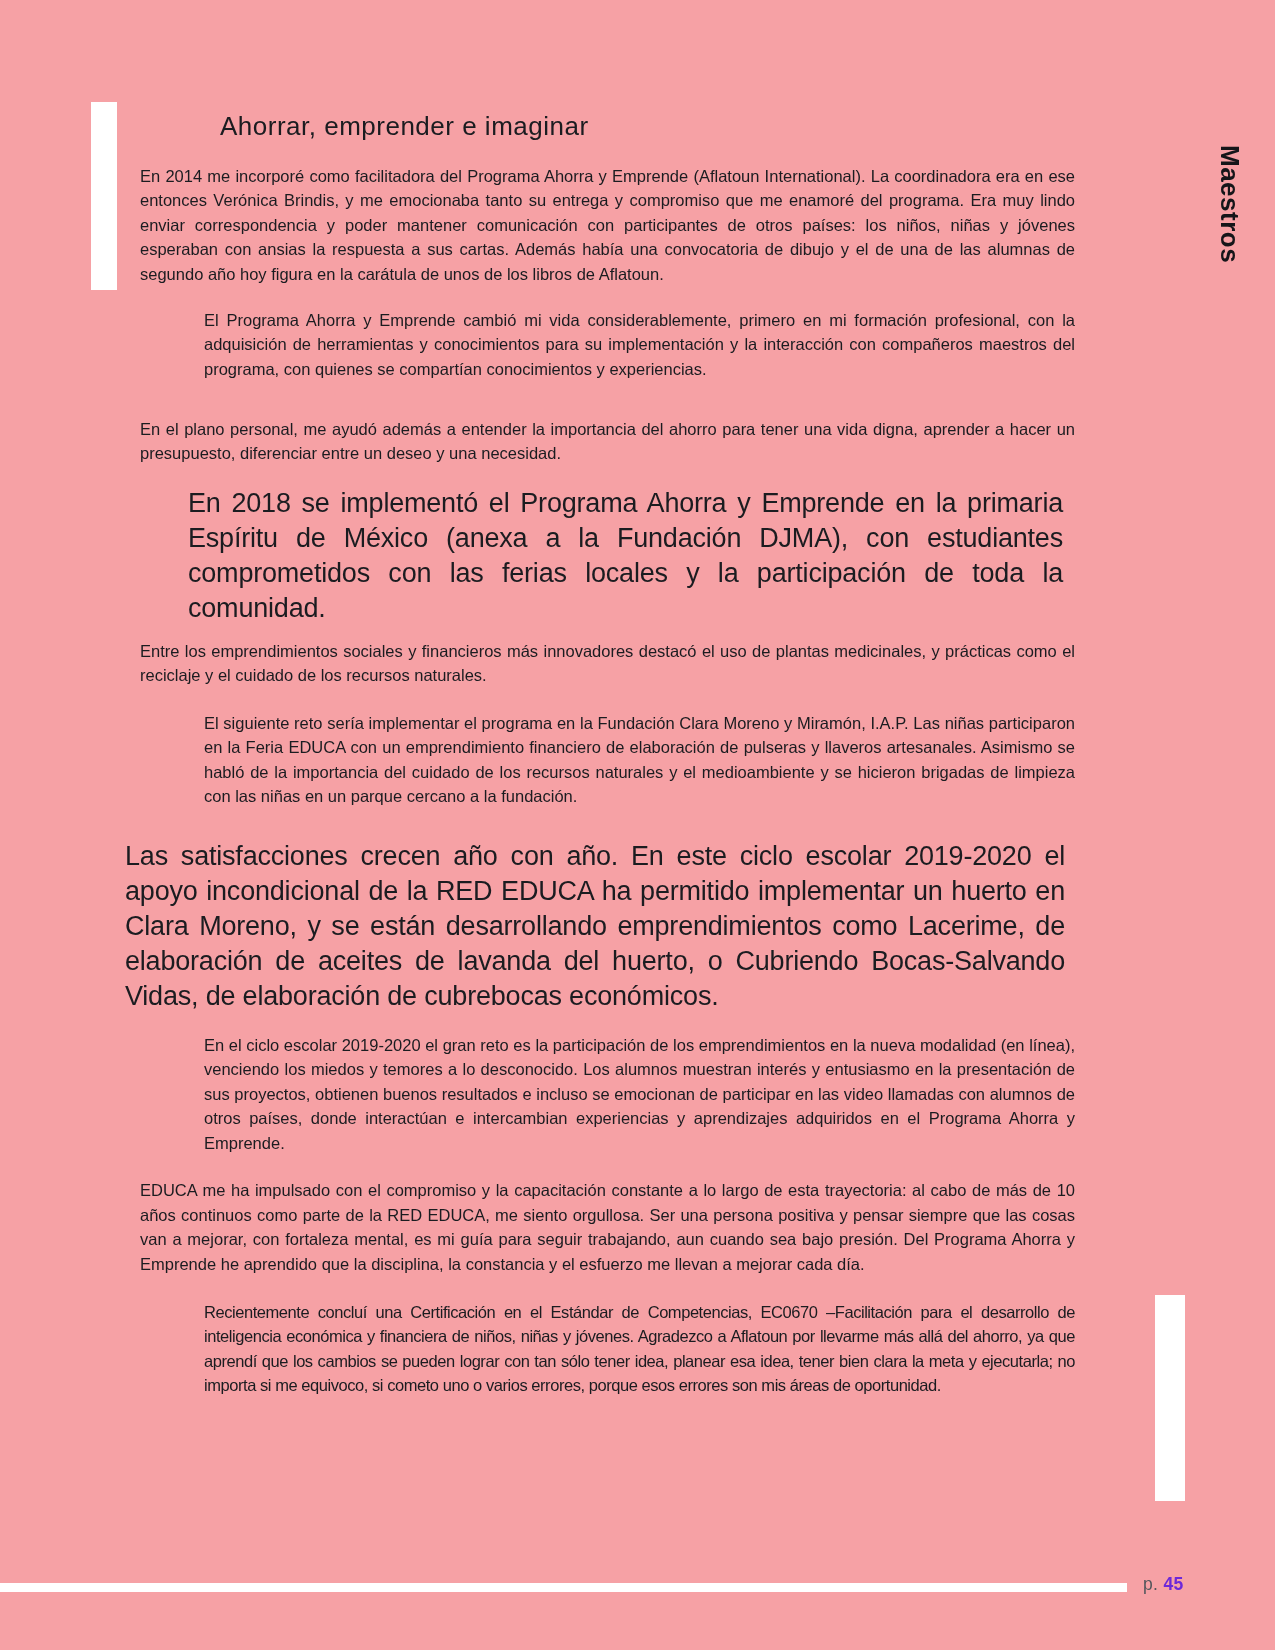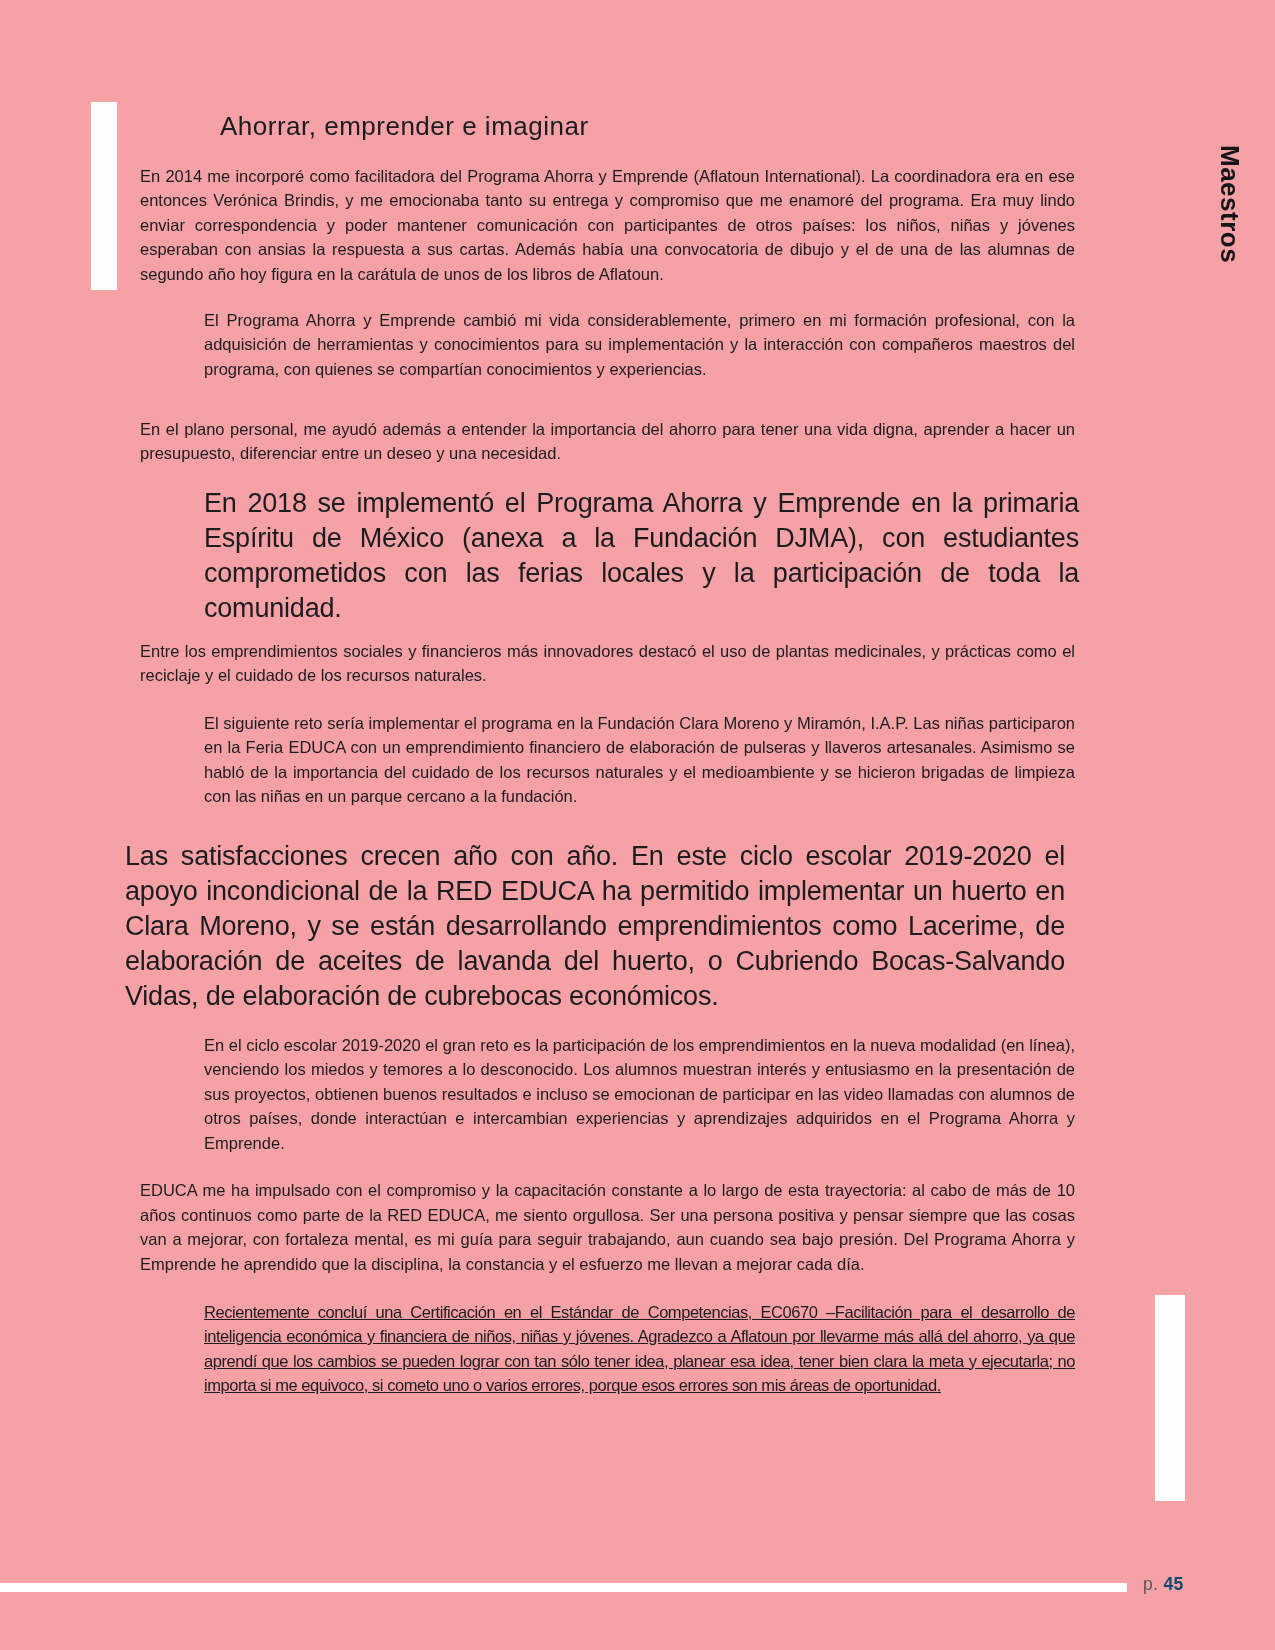--- a/index.html
+++ b/index.html
@@ -23,34 +23,34 @@
     font-size: 26px; font-weight: 500; letter-spacing: 0.5px; margin-left: 13px;
   }
 
   .body-par {
     position: absolute;
     font-size: 16.5px; line-height: 24.5px;
     text-align: justify;
   }
   .flush  { left: 140px; width: 935px; }
   .indent { left: 204px; width: 871px; }
-  .condensed { letter-spacing: -0.45px; text-decoration: underline; }
+  .condensed { letter-spacing: -0.45px; }
 
   .pullquote {
     position: absolute;
     font-size: 27px; line-height: 35px;
     letter-spacing: -0.2px;
     text-align: justify;
     font-weight: 400;
   }
 
   .p1 { top: 147px; }
   .p2 { top: 291px; }
   .p3 { top: 400px; }
-  .q1 { top: 458px; left: 204px; width: 875px; margin-top: 28px; }
+  .q1 { top: 458px; left: 188px; width: 875px; margin-top: 28px; }
   .p4 { top: 622px; }
   .p5 { top: 694px; }
   .q2 { top: 812px; left: 125px; width: 940px; }
   .p6 { top: 1016px; }
   .p7 { top: 1158px; margin-top: 20px; }
   .p8 { top: 1283px; }
 
   .closing {
     position: absolute; left: 140px; top: 1468px;
     font-size: 25px; font-weight: 400; letter-spacing: 0.8px;
@@ -60,21 +60,21 @@
     position: absolute; left: 1214px; top: 145px;
     writing-mode: vertical-rl;
     font-size: 26px; font-weight: 600; letter-spacing: 0.5px;
     color: #151519;
   }
 
   .page-number {
     position: absolute; left: 1143px; top: 1574px;
     font-size: 17.5px; color: #53565c; letter-spacing: 0.3px;
   }
-  .page-number .num { font-weight: 700; color: #0c4a6e; }
+  .page-number .num { font-weight: 700; color: #6d28d9; }
 </style>
 </head>
 <body>
 
 <div class="page">
 
   <div class="bar bar-left"></div>
 
   <h1 class="title">Ahorrar, emprender e imaginar</h1>
 

